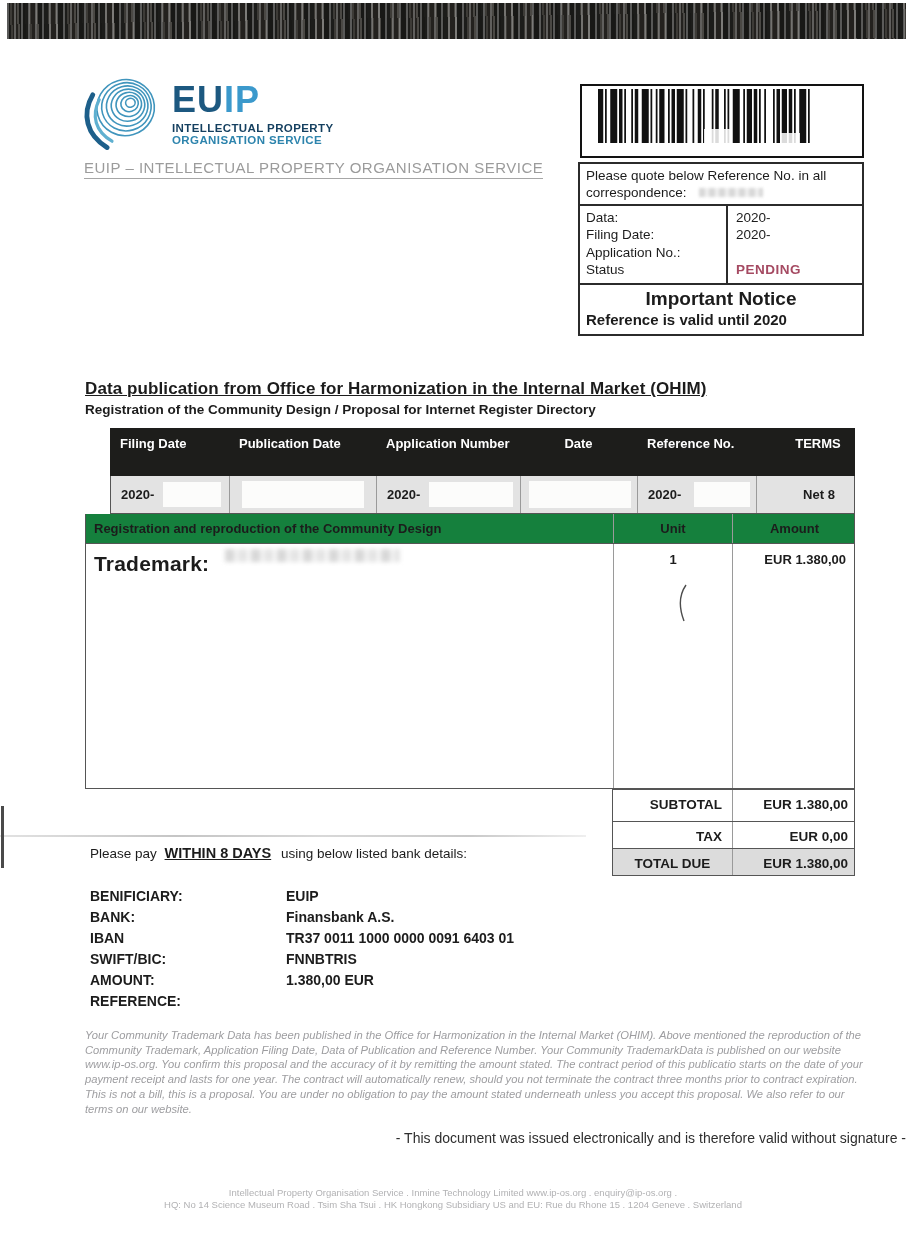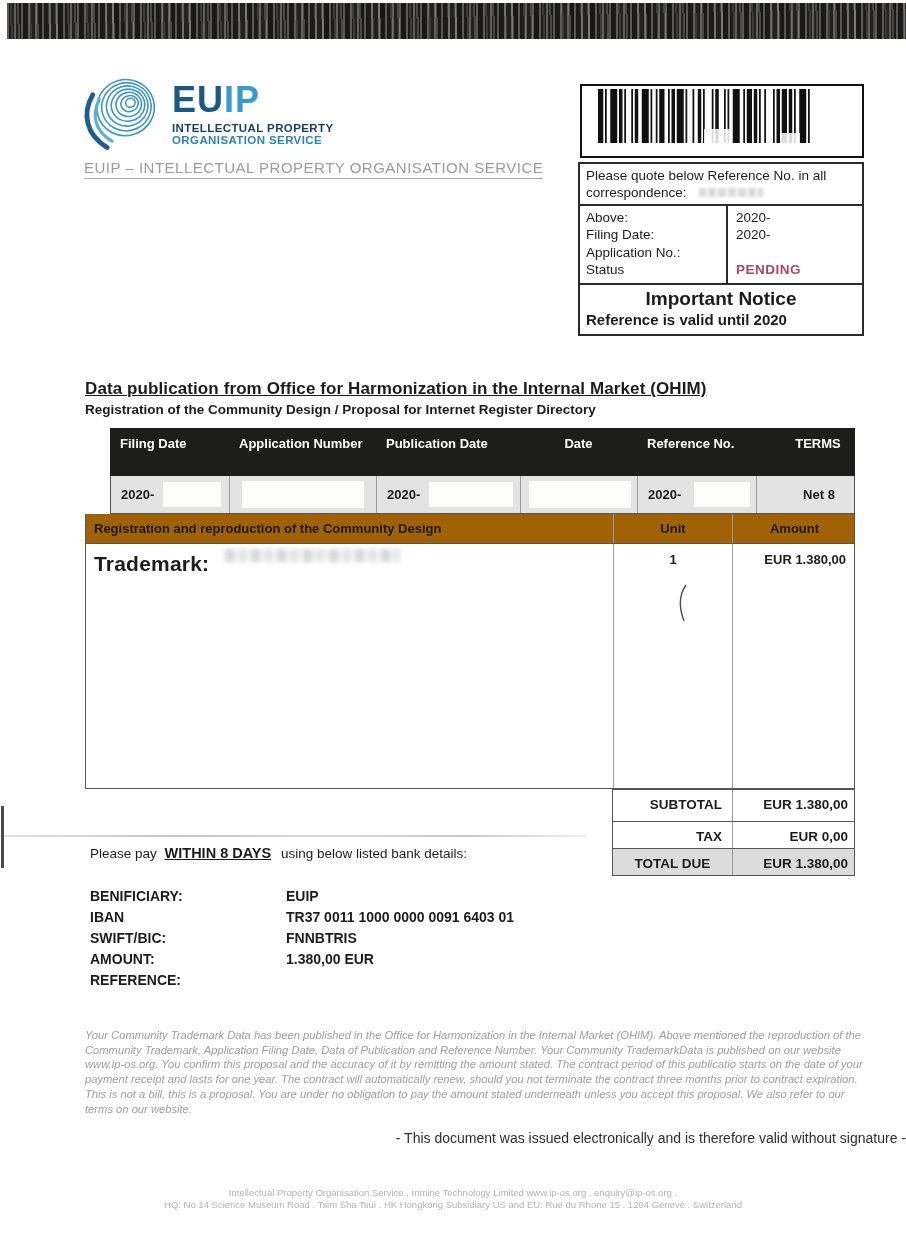--- a/index.html
+++ b/index.html
@@ -58,21 +58,21 @@
   .grid6{display:grid;grid-template-columns:119px 147px 144px 117px 119px 124px;margin-left:25px;}
   .grid3{display:grid;grid-template-columns:527px 119px 124px;}
   .tbl-header{background:#1d1d1b;color:#fff;font-weight:bold;height:48px;box-sizing:border-box;}
   .tbl-header .cell{padding:8px 0 0 10px;line-height:16px;}
   .tbl-header .cell.center{text-align:center;padding-left:0;}
   .row-data{background:#e3e3e3;height:38px;box-sizing:border-box;font-weight:bold;
     border-left:1.5px solid #555;border-right:1.5px solid #555;border-bottom:1.5px solid #555;}
   .row-data .cell{position:relative;padding:11px 0 0 10px;box-sizing:border-box;border-right:1px solid #9a9a9a;}
   .row-data .cell:last-child{border-right:none;text-align:center;padding-left:0;}
   .rd{position:absolute;background:#fcfcfb;}
-  .row-sub{height:30px;box-sizing:border-box;font-weight:bold;background:#a16207;
+  .row-sub{height:30px;box-sizing:border-box;font-weight:bold;background:#15803d;
     border-left:1.5px solid #555;border-right:1.5px solid #555;border-bottom:1.5px solid #555;}
   .row-sub .cell{padding:7px 0 0 8px;box-sizing:border-box;}
   .row-sub .cell.center{text-align:center;padding-left:0;border-left:1px solid #9a9a9a;}
   .row-item{height:245px;box-sizing:border-box;background:#fff;
     border-left:1.5px solid #555;border-right:1.5px solid #555;border-bottom:1.5px solid #555;}
   .item-desc{padding:5px 0 0 8px;font-size:21px;font-weight:bold;letter-spacing:.2px;}
   .tm-smudge{display:inline-block;vertical-align:9px;margin-left:16px;width:175px;height:13px;
     background:repeating-linear-gradient(90deg,#b9b9b9 0 9px,#e6e6e6 9px 14px,#cfcfcf 14px 22px,#f2f2f2 22px 26px);
     filter:blur(2px);opacity:.55;}
   .item-unit{position:relative;text-align:center;font-weight:bold;padding-top:8px;
@@ -178,21 +178,21 @@
         <rect x="224" y="0" width="1.75" height="54" fill="#111"></rect>
         <rect x="120" y="40" width="26" height="14" fill="rgba(255,255,255,0.85)"></rect>
         <rect x="196" y="44" width="20" height="10" fill="rgba(255,255,255,0.85)"></rect>
       </svg>
   </div>
 
   <div class="ref-box">
     <div class="ref-quote"><span>Please quote below Reference No. in all correspondence:</span><span class="ref-smudge"></span></div>
     <div class="ref-rows">
       <div class="ref-row">
-        <span class="ref-label">Above:</span>
+        <span class="ref-label">Data:</span>
         <span class="ref-value">2020-</span>
       </div>
       <div class="ref-row">
         <span class="ref-label">Filing Date:</span>
         <span class="ref-value">2020-</span>
       </div>
       <div class="ref-row">
         <span class="ref-label">Application No.:</span>
         <span class="ref-value"></span>
       </div>
@@ -206,22 +206,22 @@
       <div class="notice-sub">Reference is valid until 2020</div>
     </div>
   </div>
 
   <div class="doc-title">Data publication from Office for Harmonization in the Internal Market (OHIM)</div>
   <div class="doc-subtitle">Registration of the Community Design  / Proposal for Internet Register Directory</div>
 
   <div class="tbl">
     <div class="tbl-header grid6">
       <div class="cell">Filing Date</div>
+      <div class="cell">Publication Date</div>
       <div class="cell">Application Number</div>
-      <div class="cell">Publication Date</div>
       <div class="cell center">Date</div>
       <div class="cell">Reference No.</div>
       <div class="cell center">TERMS</div>
     </div>
     <div class="row-data grid6">
       <div class="cell"><span>2020-</span><span class="rd" style="left:52px;top:6px;width:58px;height:25px;"></span></div>
       <div class="cell"><span></span><span class="rd" style="left:12px;top:5px;width:122px;height:27px;"></span></div>
       <div class="cell"><span>2020-</span><span class="rd" style="left:52px;top:6px;width:84px;height:25px;"></span></div>
       <div class="cell"><span></span><span class="rd" style="left:8px;top:5px;width:102px;height:27px;"></span></div>
       <div class="cell"><span>2020-</span><span class="rd" style="left:56px;top:6px;width:56px;height:25px;"></span></div>
@@ -262,20 +262,24 @@
     <span class="pay-deadline">WITHIN 8 DAYS</span>
     <span>using below listed bank details:</span>
   </div>
 
   <div class="bank">
     <div class="bank-row">
         <span class="bank-label">BENIFICIARY:</span>
         <span>EUIP</span>
       </div>
     <div class="bank-row">
+        <span class="bank-label">BANK:</span>
+        <span>Finansbank A.S.</span>
+      </div>
+    <div class="bank-row">
         <span class="bank-label">IBAN</span>
         <span>TR37 0011 1000 0000 0091 6403 01</span>
       </div>
     <div class="bank-row">
         <span class="bank-label">SWIFT/BIC:</span>
         <span>FNNBTRIS</span>
       </div>
     <div class="bank-row">
         <span class="bank-label">AMOUNT:</span>
         <span>1.380,00 EUR</span>

